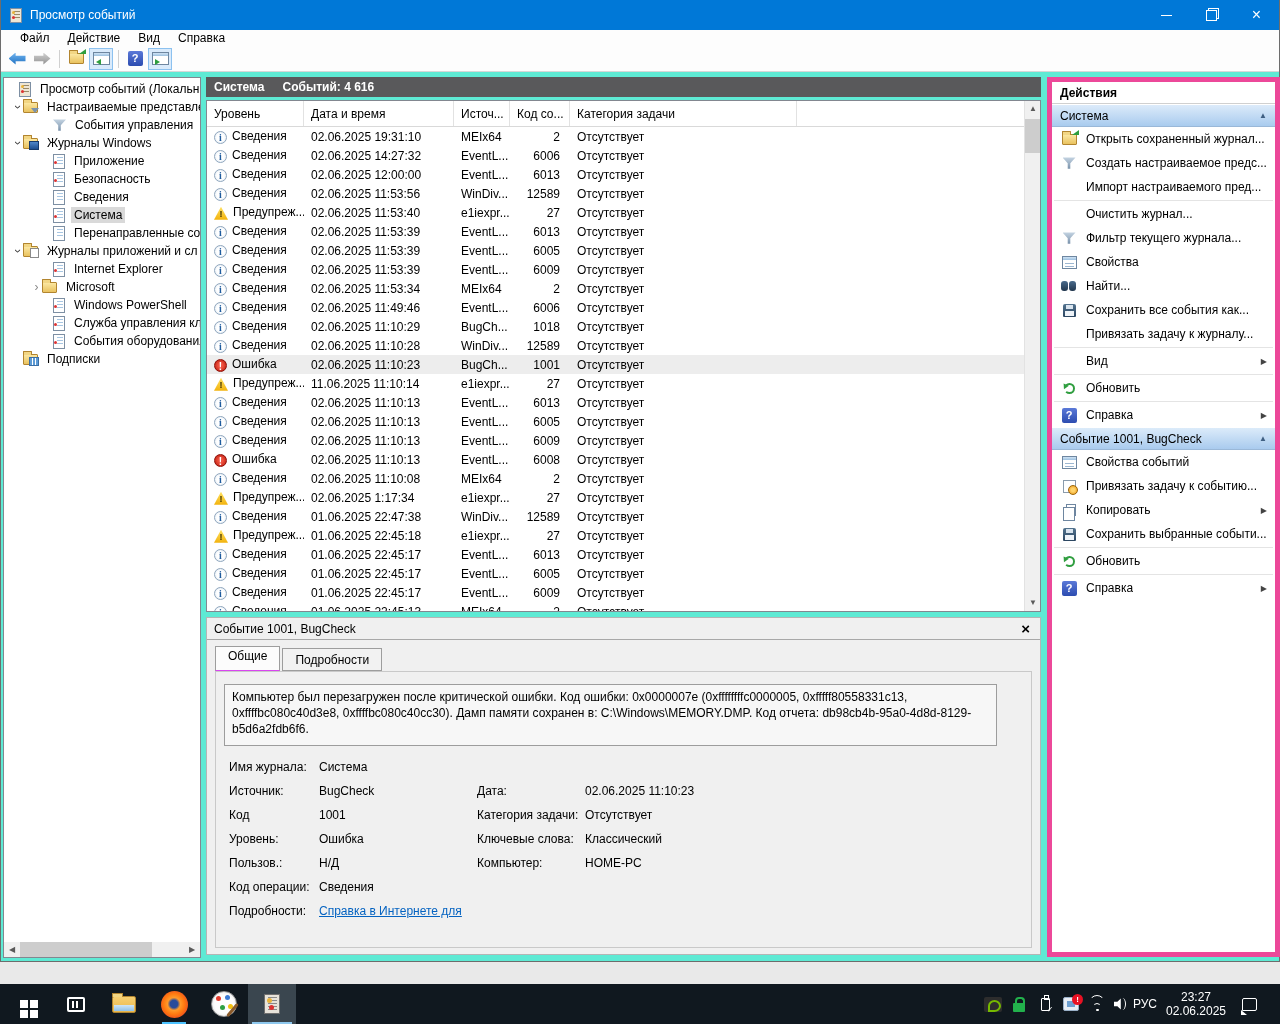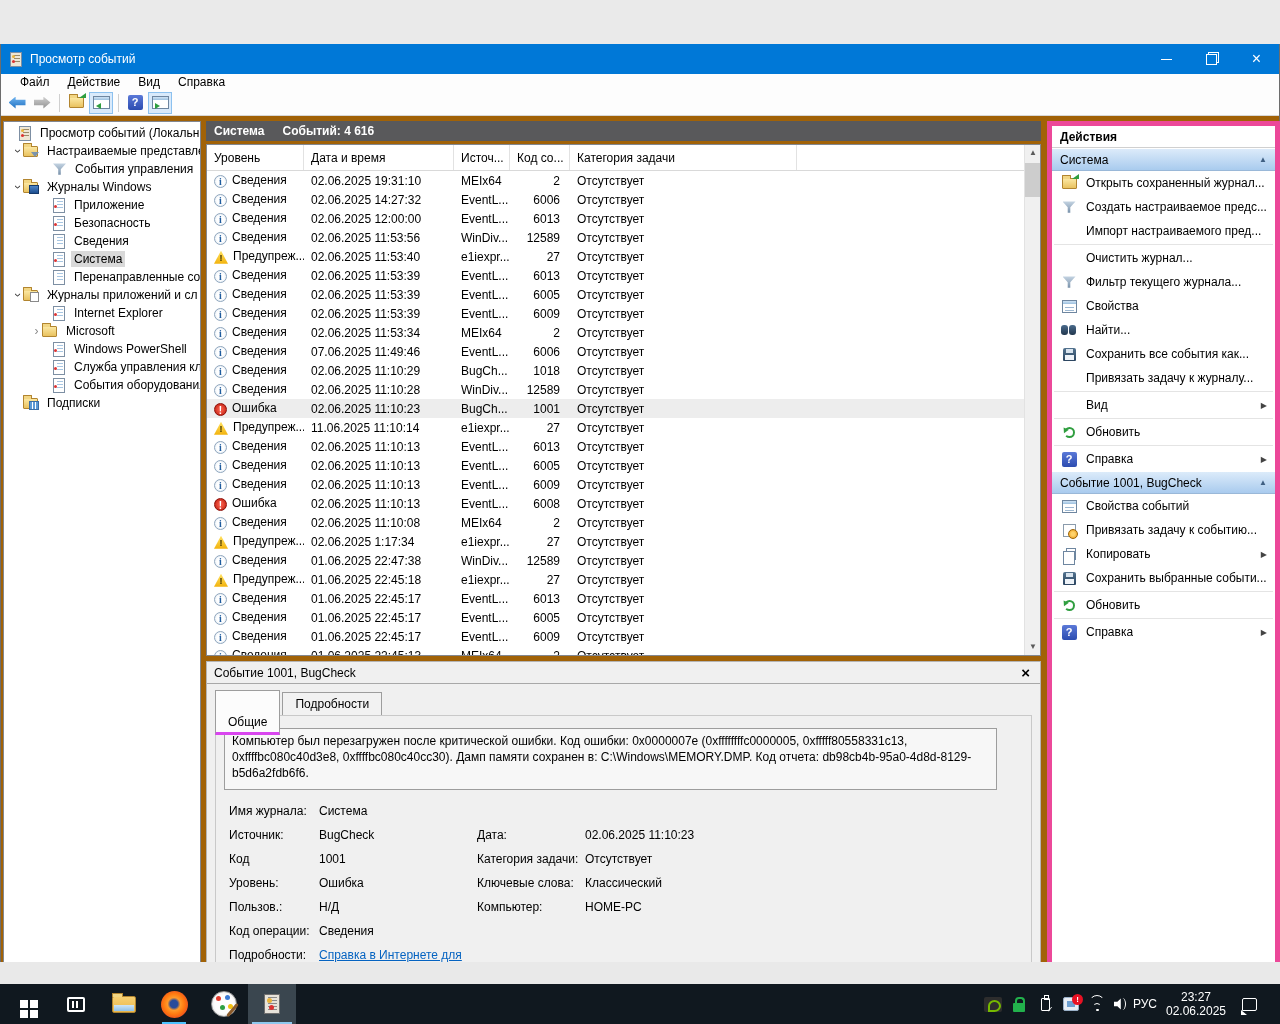--- a/index.html
+++ b/index.html
@@ -1,20 +1,20 @@
 <!DOCTYPE html>
 <html><head>
 <meta charset="utf-8">
 <style>
   * { margin:0; padding:0; box-sizing:border-box; }
   html,body { width:1280px; height:1024px; overflow:hidden; }
   body { font-family:"Liberation Sans", sans-serif; font-size:12px; color:#000; background:#eaeaea; position:relative; }
 
   
-  .win { position:absolute; left:0; top:0; width:1280px; height:962px; background:#a16207; border:1px solid #6d6d6d; border-top:none;margin-top:44px; }
+  .win { position:absolute; left:0; top:0; width:1280px; height:962px; background:#5eead4; border:1px solid #6d6d6d; border-top:none; }
   .titlebar { position:absolute; left:0; top:0; width:100%; height:30px; background:#0078d7; color:#fff; display:flex; align-items:center; }
   .titlebar .ttl { margin-left:8px; font-size:12px; }
   .cap-btns { position:absolute; right:0; top:0; height:30px; display:flex; }
   .cap-btn { width:45px; height:30px; display:flex; align-items:center; justify-content:center; color:#fff; }
   .cap-min::after { content:""; width:11px; height:1px; background:#fff; }
   .cap-rest::after { content:""; width:9px; height:9px; border:1px solid #fff; box-shadow:2px -2px 0 -1px #0078d7, 2px -2px 0 0 #fff; }
   .cap-close { font-size:16px; line-height:16px; }
 
   .menubar { position:absolute; left:0; top:30px; width:100%; height:16px; background:#fdfdfd; display:flex; align-items:center; padding-left:10px; gap:0; }
   .menubar .mi { padding:0 9px; height:16px; line-height:16px; }
@@ -112,21 +112,21 @@
   .vscroll .up { top:0; } .vscroll .dn { bottom:0; }
   .vscroll .vthumb { position:absolute; left:0; top:18px; width:16px; height:34px; background:#cdcdcd; }
 
   
   .detail { position:absolute; left:205px; top:617px; width:835px; height:338px; background:#f0f0f0; border:1px solid #b5b5b5; }
   .dhead { height:22px; display:flex; align-items:center; border-bottom:1px solid #a8a8a8; }
   .dhead .dtitle { margin-left:7px; }
   .dhead .dclose { margin-left:auto; margin-right:10px; font-size:15px; font-weight:bold; line-height:14px; }
   .dtabs { position:absolute; left:8px; top:30px; display:flex; }
   .dtab { padding:4px 12px 3px 12px; border:1px solid #9d9d9d; background:#f2f2f2; margin-right:2px; }
-  .dtab.active { background:#fcfcfc; border-bottom:3px solid #d946ef; position:relative; z-index:2; margin-top:-2px; padding-top:24px; }
+  .dtab.active { background:#fcfcfc; border-bottom:1px solid #d946ef; position:relative; z-index:2; margin-top:-2px; padding-top:2px; }
   .dframe { position:absolute; left:8px; top:53px; right:8px; bottom:6px; border:1px solid #c9c9c9; background:#f0f0f0; }
   .descbox { position:absolute; left:8px; top:12px; width:773px; height:62px; background:#f7f7f7; border:1px solid #9d9d9d; padding:4px 7px; line-height:16px; overflow:hidden; }
   .fields { position:absolute; left:0; top:88px; right:0; bottom:0; }
   .frow { position:relative; height:24px; }
   .fl  { position:absolute; left:13px; }
   .fv  { position:absolute; left:103px; }
   .fl2 { position:absolute; left:261px; }
   .fv2 { position:absolute; left:369px; }
   .fv a { color:#0563c1; }
 
@@ -393,21 +393,21 @@
   </div>
         <div class="trow">
     <span class="cell c0"><span class="lv lv-info"></span><span>Сведения</span></span>
     <span class="cell c1">02.06.2025 11:53:34</span>
     <span class="cell c2">MEIx64</span>
     <span class="cell c3">2</span>
     <span class="cell c4">Отсутствует</span>
   </div>
         <div class="trow">
     <span class="cell c0"><span class="lv lv-info"></span><span>Сведения</span></span>
-    <span class="cell c1">07.06.2025 11:49:46</span>
+    <span class="cell c1">02.06.2025 11:49:46</span>
     <span class="cell c2">EventL...</span>
     <span class="cell c3">6006</span>
     <span class="cell c4">Отсутствует</span>
   </div>
         <div class="trow">
     <span class="cell c0"><span class="lv lv-info"></span><span>Сведения</span></span>
     <span class="cell c1">02.06.2025 11:10:29</span>
     <span class="cell c2">BugCh...</span>
     <span class="cell c3">1018</span>
     <span class="cell c4">Отсутствует</span>

